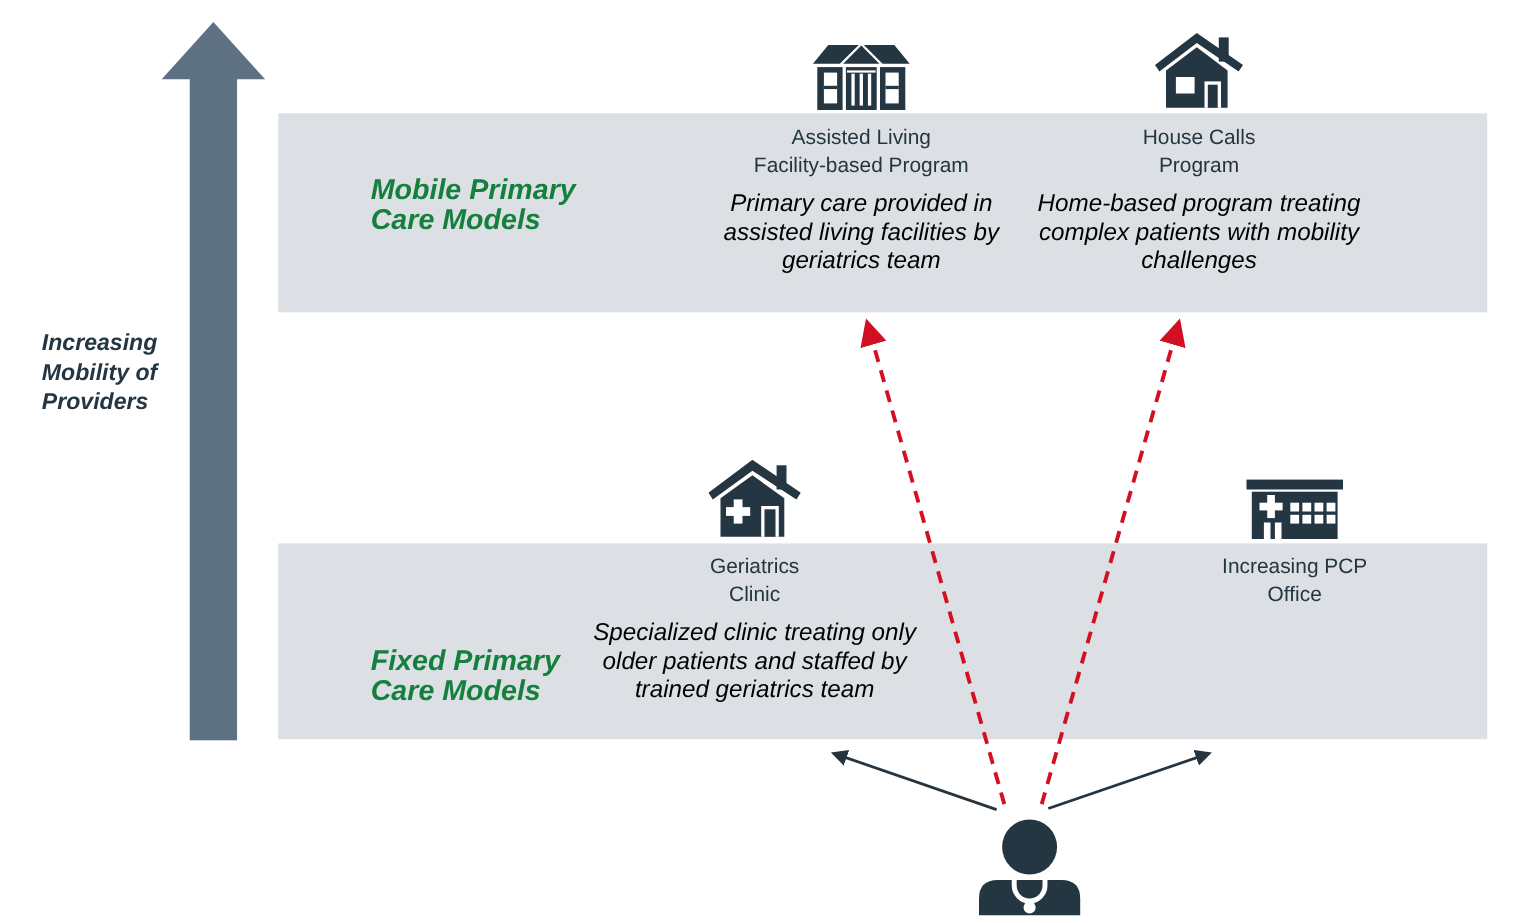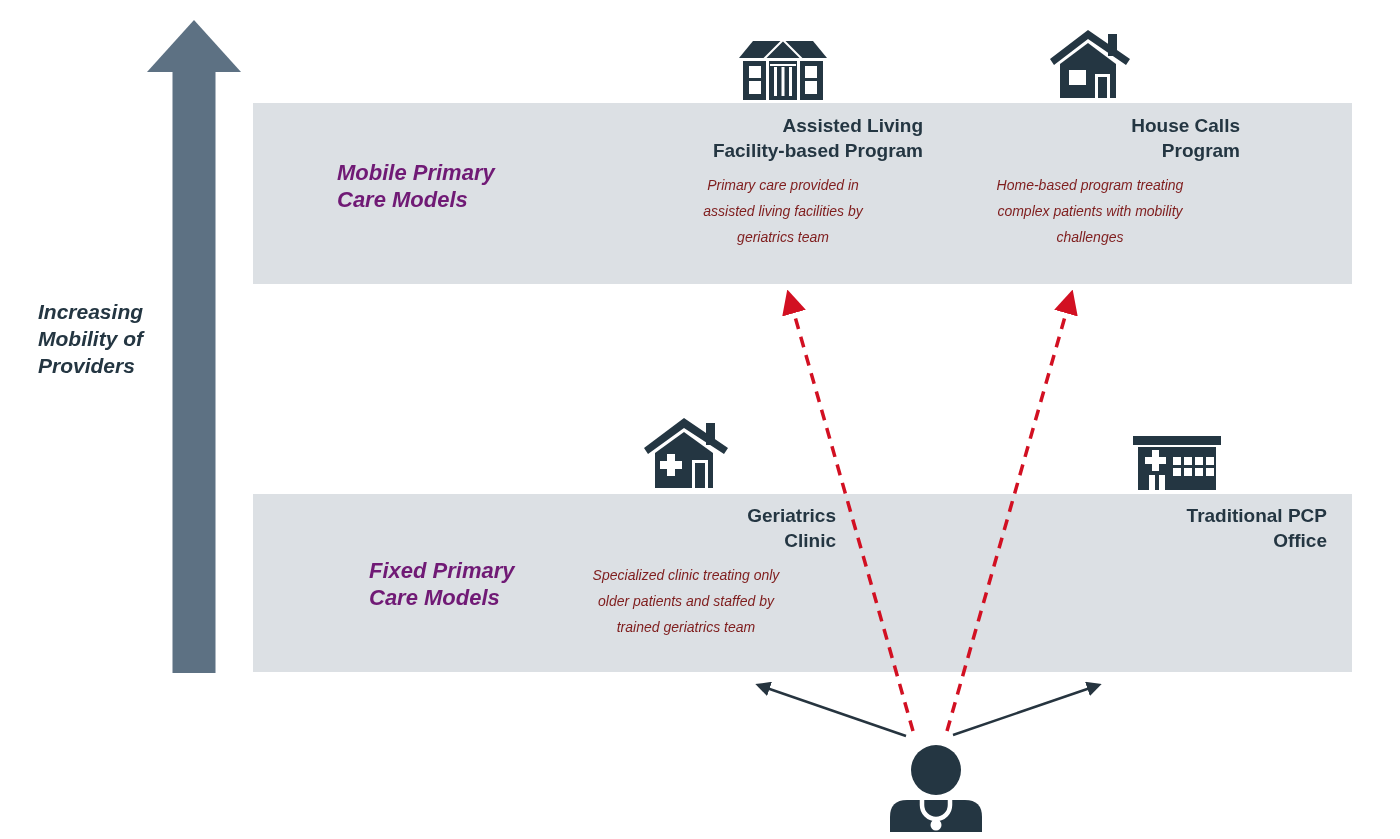--- a/index.html
+++ b/index.html
@@ -16,23 +16,23 @@
   }
   .band{
     position:absolute;
     left:253px;width:1099px;
     background:#dce0e4;
   }
   .band-top{top:103px;height:181px;}
   .band-bottom{top:494px;height:178px;}
   .band-label{
     position:absolute;
-    font-size:22px;line-height:27px;
+    font-size:26px;line-height:27px;
     font-weight:bold;font-style:italic;
-    color:#701a75;
+    color:#15803d;
     white-space:pre-line;
   }
   .axis-label{
     position:absolute;
     left:38px;top:298px;
     font-size:21px;line-height:27px;
     font-weight:bold;font-style:italic;
     color:#243642;
     white-space:pre-line;
   }
@@ -40,44 +40,43 @@
     position:absolute;
     text-align:center;
   }
   .model-icon{
     height:69px;
     display:flex;align-items:flex-end;justify-content:center;
   }
   .model-title{
     margin:13px 0 0 0;
     font-size:19px;line-height:25px;
-    font-weight:bold;
+    font-weight:normal;
     color:#243642;
     white-space:pre-line;
-    text-align:right;
   }
   .model-desc{
     margin:9px 0 0 0;
-    font-size:14px;line-height:26px;
+    font-size:22px;line-height:26px;
     font-style:italic;
-    color:#7f1d1d;
+    color:#000000;
     white-space:pre-line;
   }
 </style>
 </head>
 <body>
 
 <div class="canvas">
 
   <div class="band band-top"></div>
   <div class="band band-bottom"></div>
 
   <div class="band-label" style="left:337px;top:159px;">Mobile Primary
 Care Models</div>
-  <div class="band-label" style="left:337px;top:557px;margin-left:32px;">Fixed Primary
+  <div class="band-label" style="left:337px;top:587px;">Fixed Primary
 Care Models</div>
 
   <div class="axis-label">Increasing
 Mobility of
 Providers</div>
 
   <svg class="overlay" viewBox="0 0 1400 839">
     <defs>
       <marker id="redhead" viewBox="0 0 10 10" refX="6" refY="5" markerWidth="7" markerHeight="7" orient="auto">
         <path d="M0,0 L10,5 L0,10 Z" fill="#d21022"></path>
@@ -181,17 +180,17 @@
         <rect x="40" y="25" width="8" height="8" fill="#ffffff"></rect>
         <rect x="51" y="25" width="8" height="8" fill="#ffffff"></rect>
         <rect x="62" y="25" width="8" height="8" fill="#ffffff"></rect>
         <rect x="73" y="25" width="8" height="8" fill="#ffffff"></rect>
         <rect x="40" y="36" width="8" height="8" fill="#ffffff"></rect>
         <rect x="51" y="36" width="8" height="8" fill="#ffffff"></rect>
         <rect x="62" y="36" width="8" height="8" fill="#ffffff"></rect>
         <rect x="73" y="36" width="8" height="8" fill="#ffffff"></rect>
       </svg>
     </div>
-    <h3 class="model-title">Traditional PCP
+    <h3 class="model-title">Increasing PCP
 Office</h3>
   </div>
 
 </div>
 
 </body></html>

